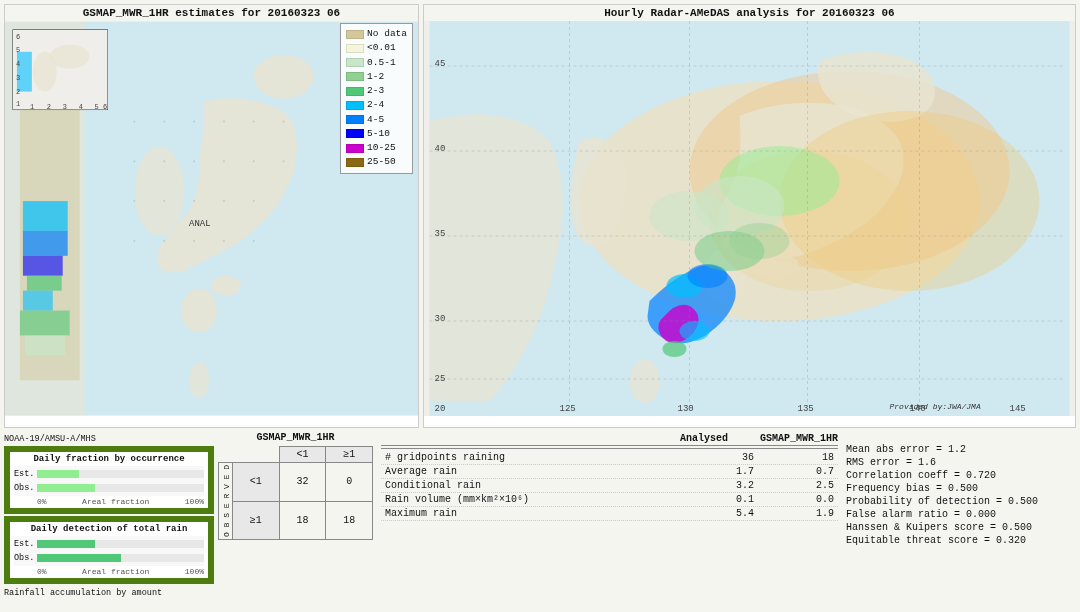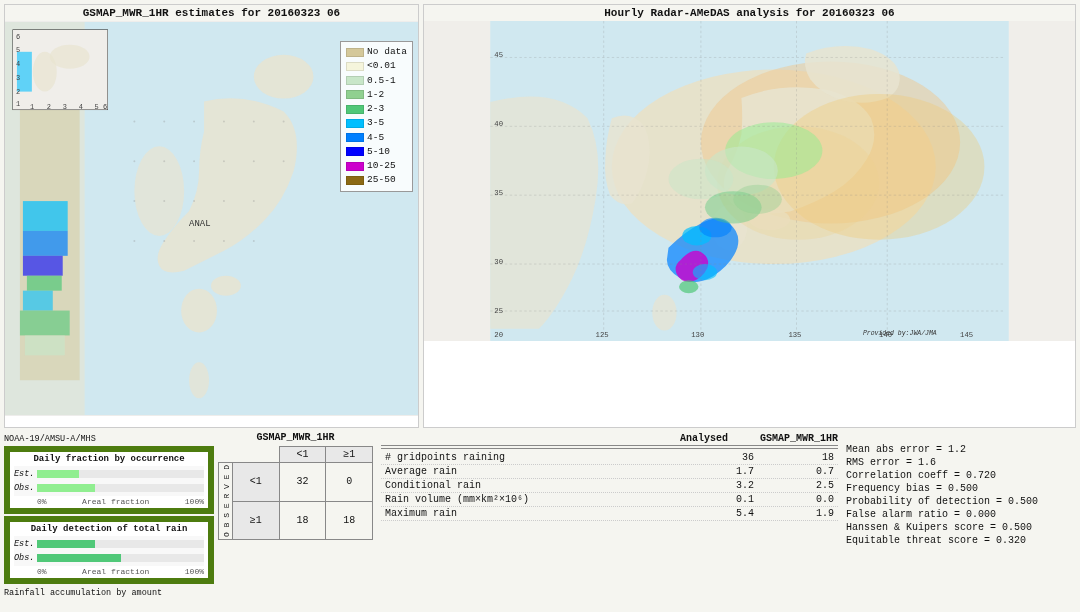--- a/index.html
+++ b/index.html
@@ -47,21 +47,21 @@
       position: relative;
       width: 100%;
       height: 395px;
       background: #f0eeea;
       overflow: hidden;
     }
 
     
     .legend {
       position: absolute;
-      top: 20px;
+      top: 2px;
       right: 5px;
       background: rgba(255,255,255,0.85);
       border: 1px solid #999;
       padding: 3px 5px;
       font-size: 9.5px;
       line-height: 1.5;
     }
     .legend-item {
       display: flex;
       align-items: center;
@@ -85,21 +85,21 @@
     .right-map-panel .map-title {
       text-align: center;
       font-size: 11px;
       font-weight: bold;
       padding: 2px 0;
       background: #f5f5f0;
     }
     .map-area-right {
       position: relative;
       width: 100%;
-      height: 320px;
+      height: 395px;
       background: #f0eeea;
       overflow: hidden;
     }
 
     
     .bottom-row {
       display: flex;
       flex: 1;
       background: #f5f5f0;
       padding: 2px 4px;
@@ -136,21 +136,20 @@
     .bar-row {
       display: flex;
       align-items: center;
       height: 10px;
       gap: 3px;
     }
     .bar-label {
       width: 20px;
       text-align: right;
       font-size: 8.5px;
-      font-style: italic;
     }
     .bar-bg {
       flex: 1;
       height: 8px;
       background: #e8e8e8;
       position: relative;
     }
     .bar-fill {
       position: absolute;
       top: 0;
@@ -362,21 +361,21 @@
           <div class="legend-item">
             <span class="legend-swatch" style="background:#90d090;"></span>
             <span>1-2</span>
           </div>
           <div class="legend-item">
             <span class="legend-swatch" style="background:#50c878;"></span>
             <span>2-3</span>
           </div>
           <div class="legend-item">
             <span class="legend-swatch" style="background:#00bfff;"></span>
-            <span>3-5</span>
+            <span>2-4</span>
           </div>
           <div class="legend-item">
             <span class="legend-swatch" style="background:#0080ff;"></span>
             <span>4-5</span>
           </div>
           <div class="legend-item">
             <span class="legend-swatch" style="background:#0000ff;"></span>
             <span>5-10</span>
           </div>
           <div class="legend-item">

